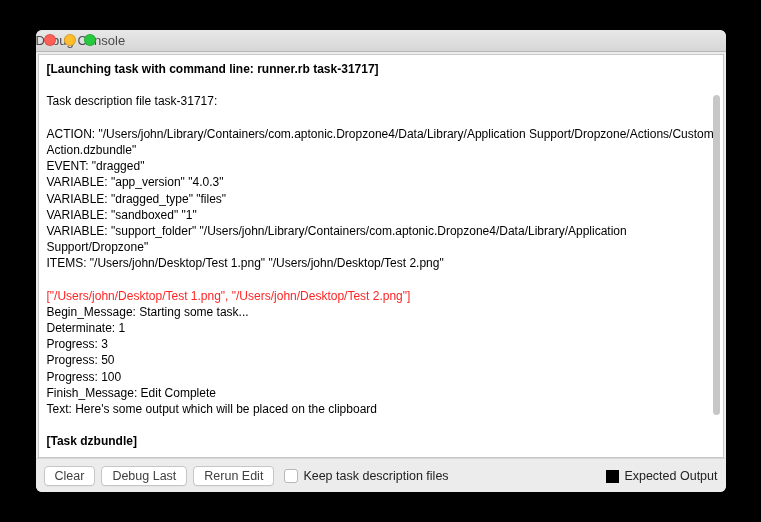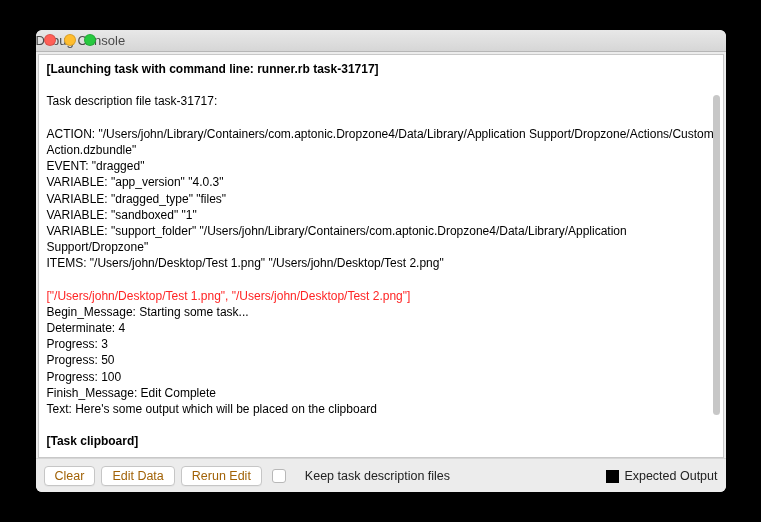--- a/index.html
+++ b/index.html
@@ -91,28 +91,28 @@
     gap: 6px;
     background: #ececec;
     border-top: 1px solid #d6d6d6;
   }
   .btn {
     background: #fff;
     border: 1px solid #c6c6c6;
     border-radius: 4px;
     padding: 2px 10px;
     font-size: 12.5px;
-    color: #a16207;
+    color: #404040;
     box-shadow: 0 1px 0 rgba(0,0,0,0.03);
     cursor: default;
   }
   .checkbox-wrap {
     display: flex;
     align-items: center;
-    gap: 19px;
+    gap: 5px;
     margin-left: 4px;
     font-size: 12.5px;
     color: #222;
   }
   .checkbox {
     width: 14px; height: 14px;
     background: #fff;
     border: 1px solid #b8b8b8;
     border-radius: 3px;
   }
@@ -154,35 +154,35 @@
 <span>ACTION: "/Users/john/Library/Containers/com.aptonic.Dropzone4/Data/Library/Application Support/Dropzone/Actions/Custom Action.dzbundle"</span>
 <span>EVENT: "dragged"</span>
 <span>VARIABLE: "app_version" "4.0.3"</span>
 <span>VARIABLE: "dragged_type" "files"</span>
 <span>VARIABLE: "sandboxed" "1"</span>
 <span>VARIABLE: "support_folder" "/Users/john/Library/Containers/com.aptonic.Dropzone4/Data/Library/Application Support/Dropzone"</span>
 <span>ITEMS: "/Users/john/Desktop/Test 1.png" "/Users/john/Desktop/Test 2.png"</span>
 
 <span class="red">["/Users/john/Desktop/Test 1.png", "/Users/john/Desktop/Test 2.png"]</span>
 <span>Begin_Message: Starting some task...</span>
-<span>Determinate: 4</span>
+<span>Determinate: 1</span>
 <span>Progress: 3</span>
 <span>Progress: 50</span>
 <span>Progress: 100</span>
 <span>Finish_Message: Edit Complete</span>
 <span>Text: Here's some output which will be placed on the clipboard</span>
 
-<b>[Task clipboard]</b></div>
+<b>[Task dzbundle]</b></div>
       <div class="scrollbar"></div>
     </div>
   </div>
 
   <div class="toolbar">
     <button class="btn">Clear</button>
-    <button class="btn">Edit Data</button>
+    <button class="btn">Debug Last</button>
     <button class="btn">Rerun Edit</button>
     <div class="checkbox-wrap">
       <div class="checkbox"></div>
       <span>Keep task description files</span>
     </div>
     <div class="spacer"></div>
     <div class="legend">
       <div class="swatch black"></div>
       <span>Expected Output</span>
     </div>

